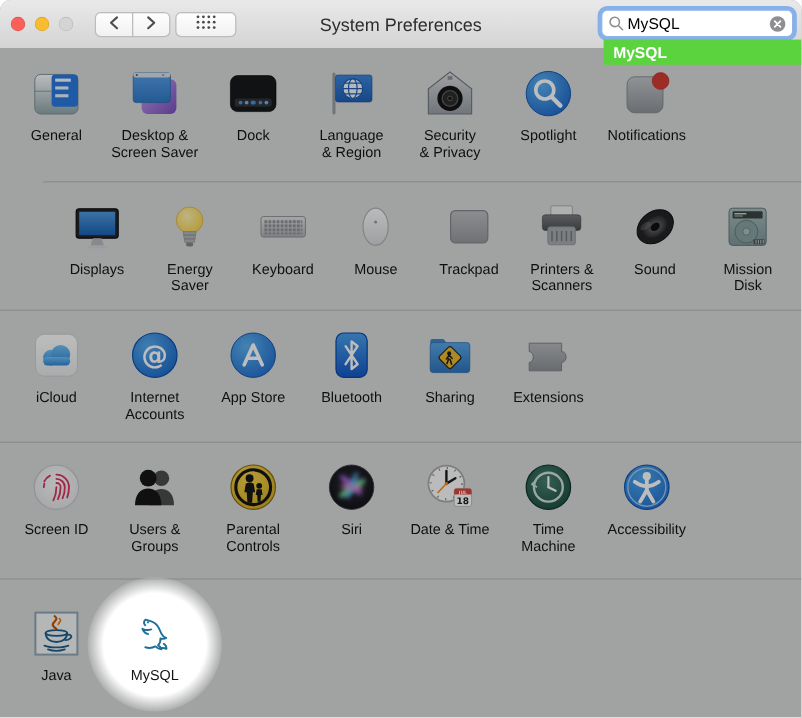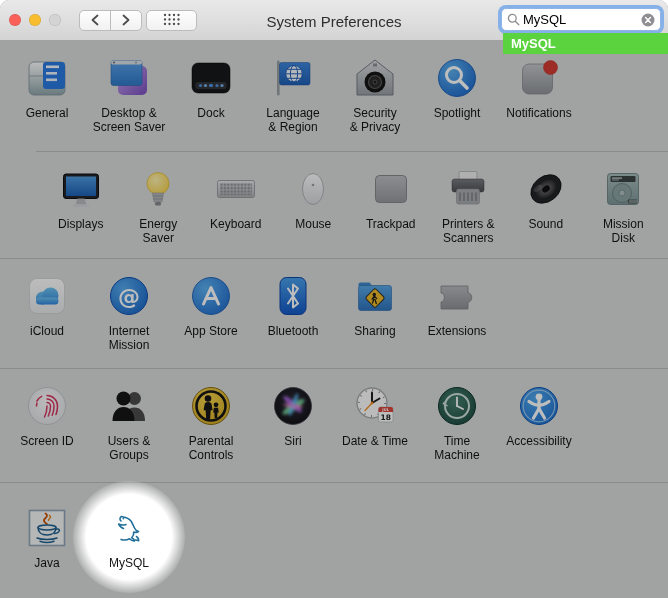--- a/index.html
+++ b/index.html
@@ -408,21 +408,21 @@
                 <radialGradient id="gIa" cx=".35" cy=".3" r=".95">
                   <stop offset="0" stop-color="#55aaee"></stop>
                   <stop offset="1" stop-color="#115ec2"></stop>
                 </radialGradient>
               </defs>
               <circle cx="23" cy="23" r="18.5" fill="url(#gIa)" stroke="#0d4fae" stroke-width="1"></circle>
               <text x="23" y="30.5" font-size="22" font-weight="bold" fill="#fff" text-anchor="middle" font-family="DejaVu Sans,sans-serif">@</text>
             </svg>
           </div>
           <div class="label">Internet
-Mission</div>
+Accounts</div>
         </div>
         <div class="item dim">
           <div class="icon">
             <svg viewBox="0 0 46 46">
               <defs>
                 <radialGradient id="gAs" cx=".35" cy=".3" r=".95">
                   <stop offset="0" stop-color="#5cb0f0"></stop>
                   <stop offset="1" stop-color="#1863c8"></stop>
                 </radialGradient>
               </defs>

